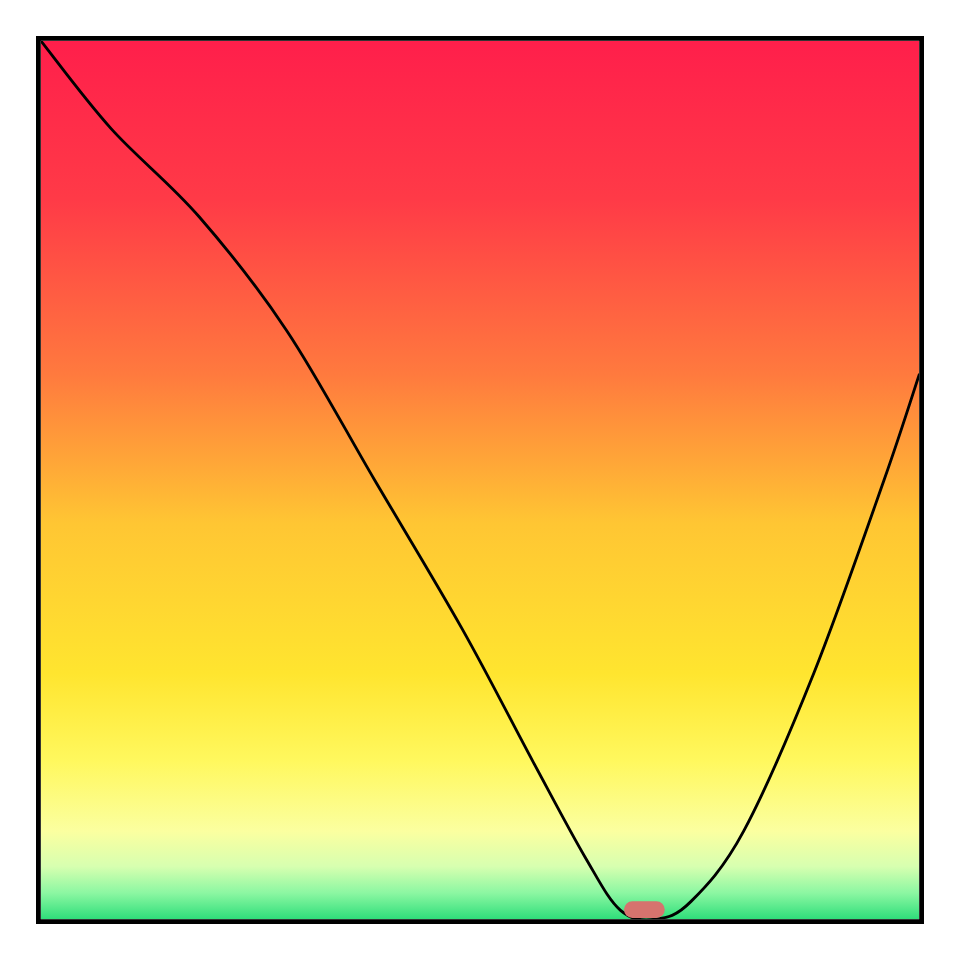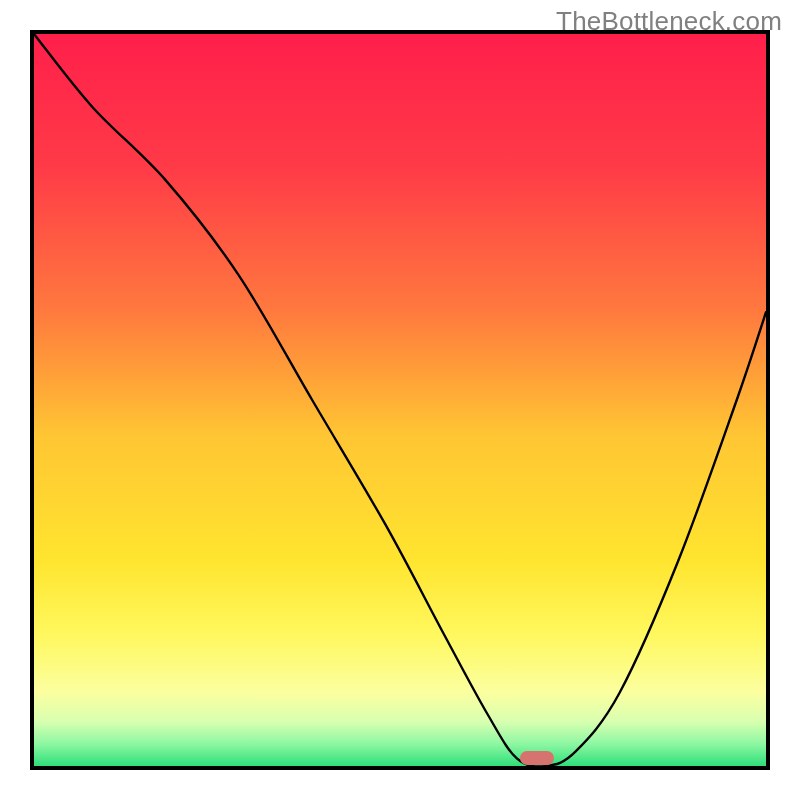--- a/index.html
+++ b/index.html
@@ -49,21 +49,20 @@
     border-radius: 7px;
     background: #d6736e;
     bottom: 1px;
     transform: translateX(-50%);
   }
 </style>
 </head>
 <body>
 <div class="wrap">
 
-<div class="watermark">TheBottleneck.com</div>
 
 <div class="plot">
 
   <svg class="gradient" viewBox="0 0 740 740" preserveAspectRatio="none">
     <defs>
       <linearGradient id="bg" x1="0" y1="0" x2="0" y2="1">
             <stop offset="0%" stop-color="#ff1f4b"></stop>
             <stop offset="18%" stop-color="#ff3a47"></stop>
             <stop offset="38%" stop-color="#ff7a3e"></stop>
             <stop offset="55%" stop-color="#ffc633"></stop>

